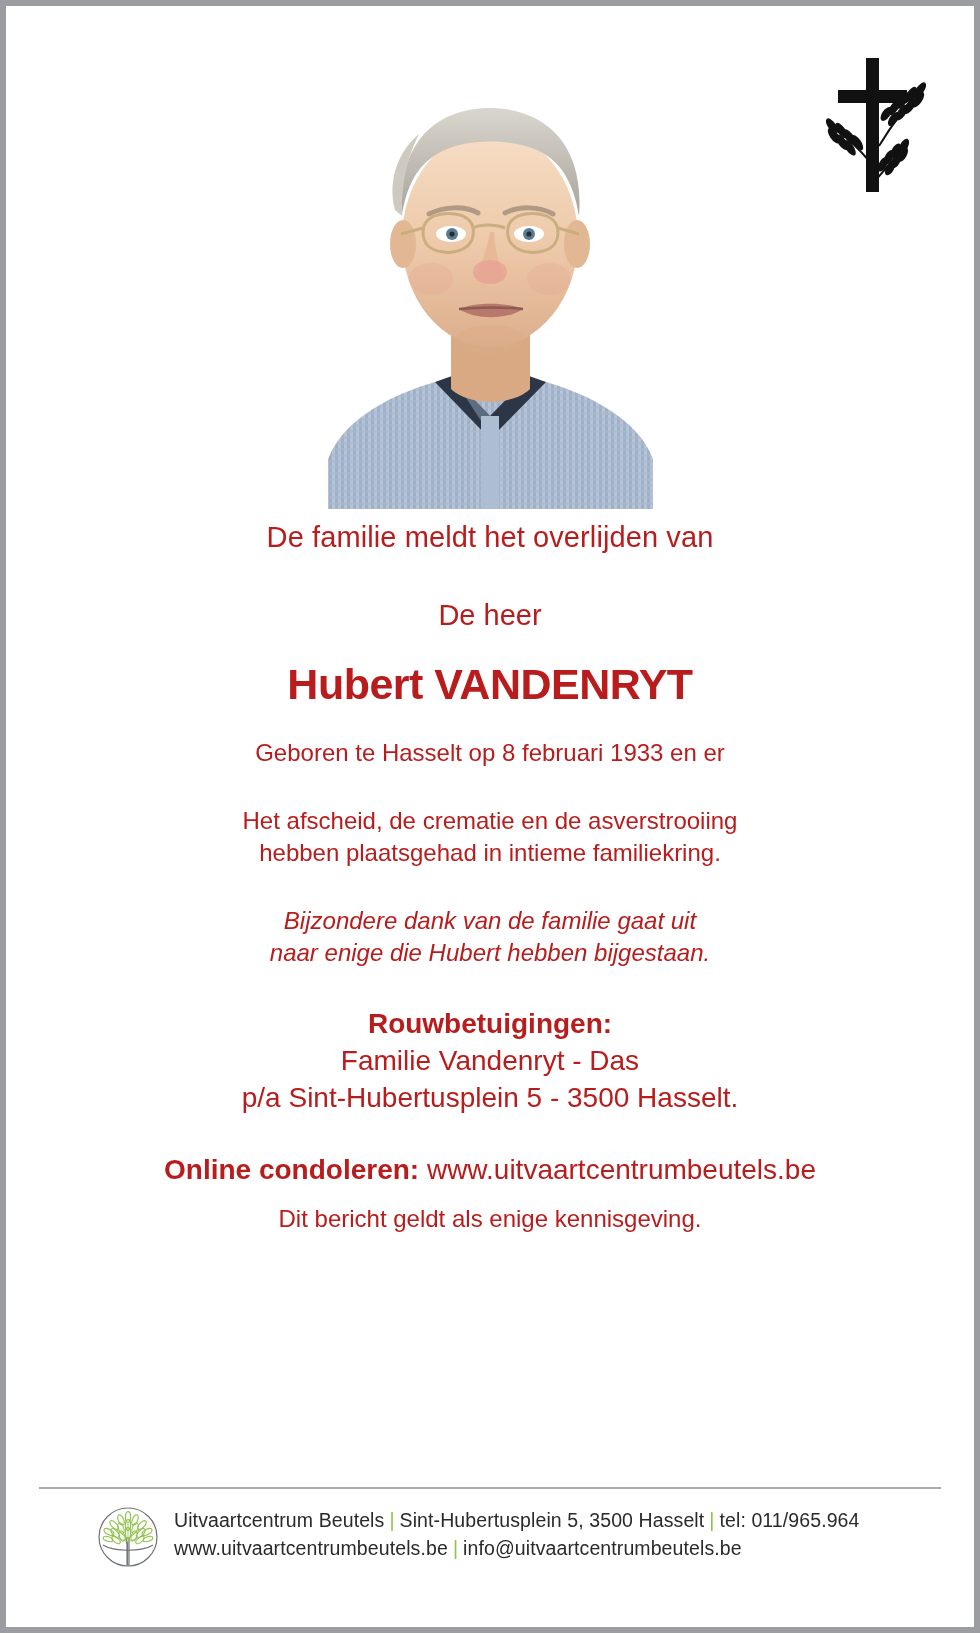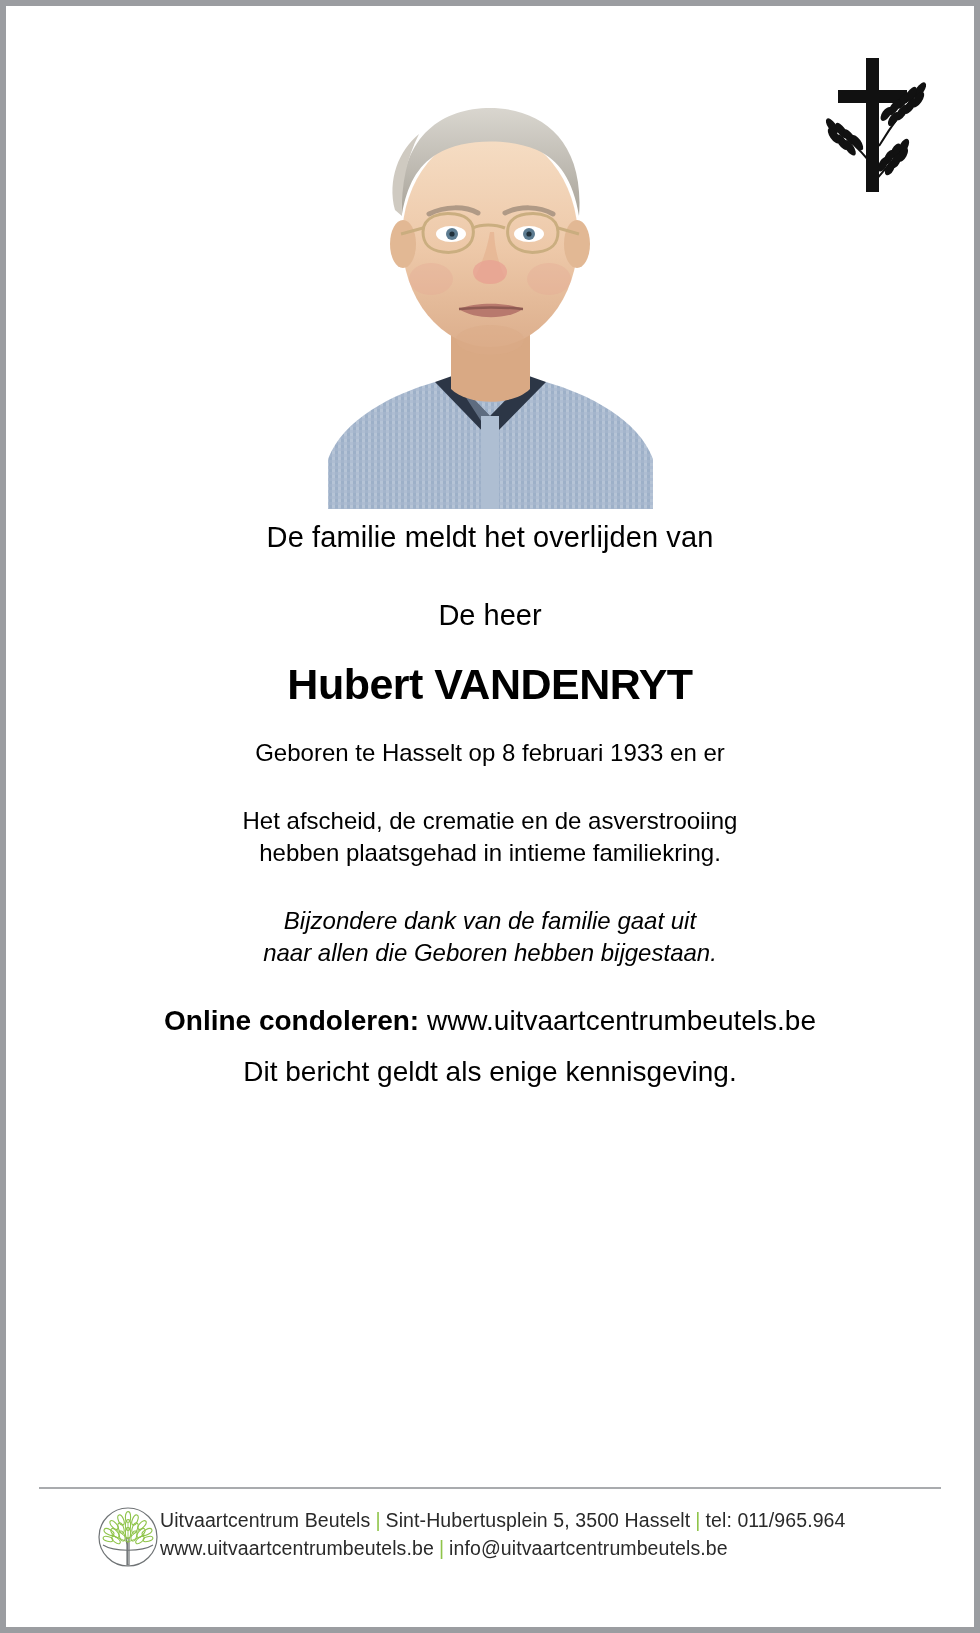--- a/index.html
+++ b/index.html
@@ -52,21 +52,21 @@
   }
   .portrait svg { display: block; }
 
   
   .body-text {
     position: absolute;
     top: 515px;
     left: 60px;
     right: 60px;
     text-align: center;
-    color: #000000;
+    color: #b91c1c;
   }
 
   .line-intro {
     font-size: 29px;
     font-weight: 400;
     letter-spacing: 0.1px;
     margin: 0 0 45px 0;
   }
   .line-title {
     font-size: 29px;
@@ -108,21 +108,21 @@
     font-size: 28px;
     font-weight: 400;
     display: block;
   }
   .online {
     font-size: 28px;
     margin: 0 0 19px 0;
   }
   .online b { font-weight: 700; }
   .closing {
-    font-size: 28px;
+    font-size: 24px;
     font-weight: 400;
     margin: 0;
   }
 
   
   .divider {
     position: absolute;
     left: 33px;
     right: 33px;
     top: 1481px;
@@ -131,20 +131,21 @@
   }
 
   
   .footer {
     position: absolute;
     left: 90px;
     top: 1497px;
     right: 40px;
     display: flex;
     align-items: flex-start;
+    gap: 14px;
   }
   .footer-logo {
     width: 64px;
     height: 64px;
     flex: 0 0 64px;
     margin-top: 2px;
   }
   .footer-lines {
     padding-top: 3px;
   }
@@ -305,23 +306,28 @@
       <span>Geboren te Hasselt op 8 februari 1933 en er</span><br>
     </p>
 
     <p class="para">
       <span>Het afscheid, de crematie en de asverstrooiing</span><br>
       <span>hebben plaatsgehad in intieme familiekring.</span>
     </p>
 
     <p class="para italic">
       <span>Bijzondere dank van de familie gaat uit</span><br>
-      <span>naar allen die Geboren hebben bijgestaan.</span>
+      <span>naar enige die Hubert hebben bijgestaan.</span>
     </p>
 
+    <div class="block-cond">
+      <span class="hdr">Rouwbetuigingen:</span>
+      <span class="ln">Familie Vandenryt - Das</span>
+      <span class="ln">p/a Sint-Hubertusplein 5 - 3500 Hasselt.</span>
+    </div>
 
     <p class="online">
       <b>Online condoleren:</b>
       <span>www.uitvaartcentrumbeutels.be</span>
     </p>
 
     <p class="closing">Dit bericht geldt als enige kennisgeving.</p>
   </div>
 
   <div class="divider"></div>

